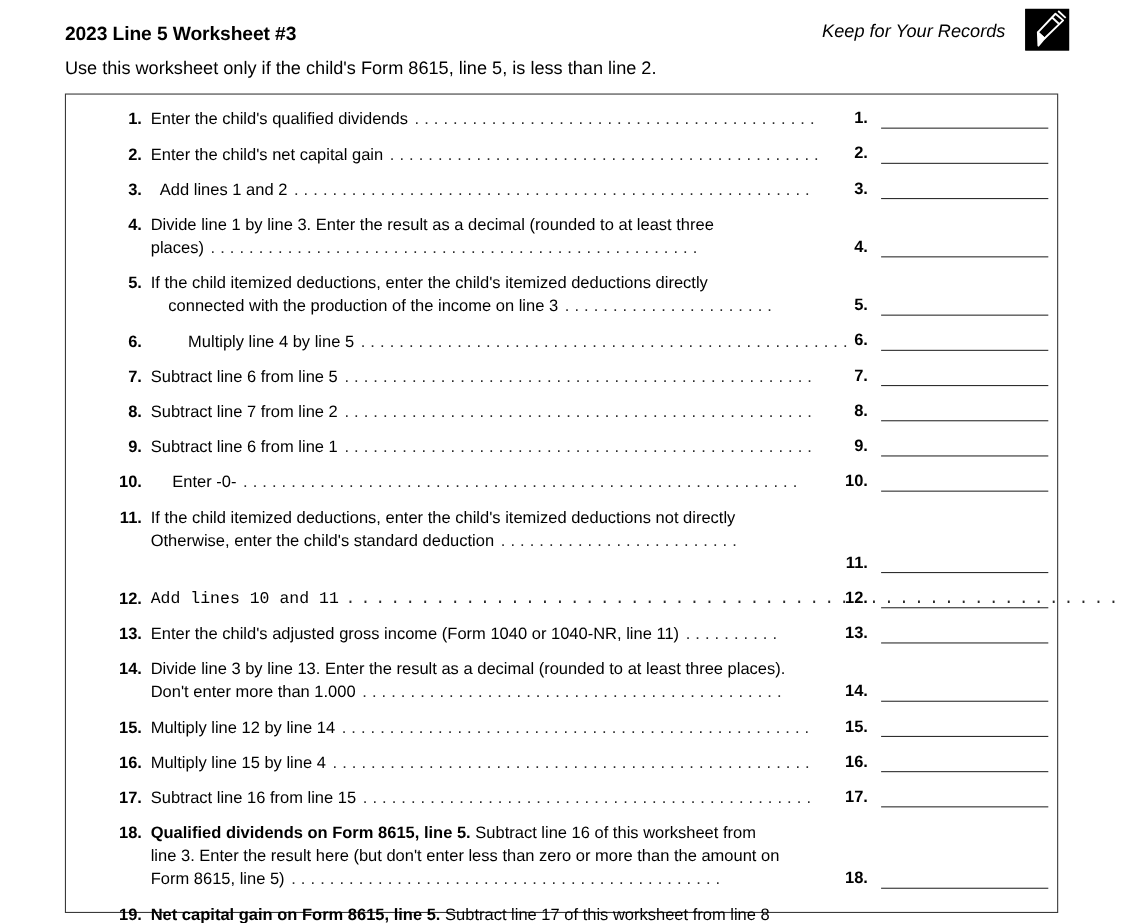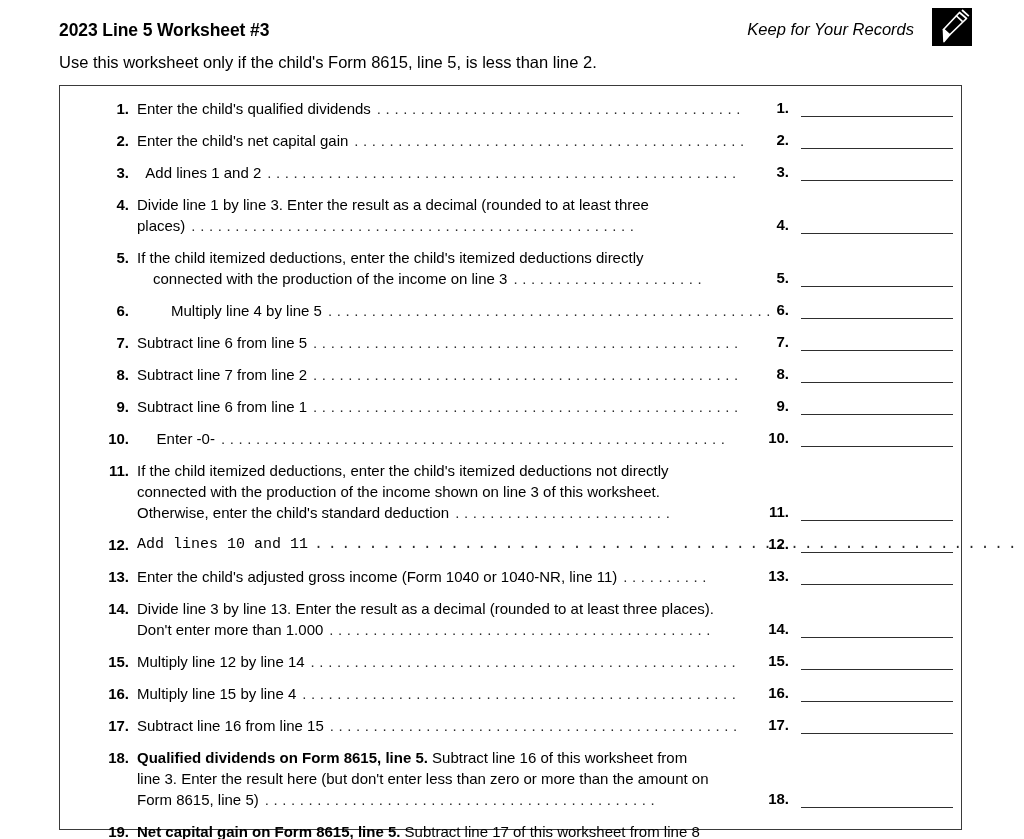--- a/index.html
+++ b/index.html
@@ -298,21 +298,20 @@
           <span class="anum">10.</span>
           <span class="rule"></span>
           <span style="position: absolute; left: 48px; top: 0px; font-size: 15px;"></span>
         </div>
       </div>
       <div class="row" style="top: 374px;">
         <div class="desc">
           <span class="num">11.</span>
           <span class="body">
             <span style="display: block; white-space: nowrap;">If the child itemized deductions, enter the child's itemized deductions not directly</span>
-            <span style="display: block; white-space: nowrap;">connected with the production of the income shown on line 3 of this worksheet.</span>
             <span style="display: block; white-space: nowrap;">Otherwise, enter the child's standard deduction<span class="leader">.........................</span></span>
           </span>
         </div>
         <div class="ans" style="top: 42px;">
           <span class="anum">11.</span>
           <span class="rule"></span>
           <span style="position: absolute; left: 48px; top: 0px; font-size: 15px;"></span>
         </div>
       </div>
       <div class="row" style="top: 448px;">

